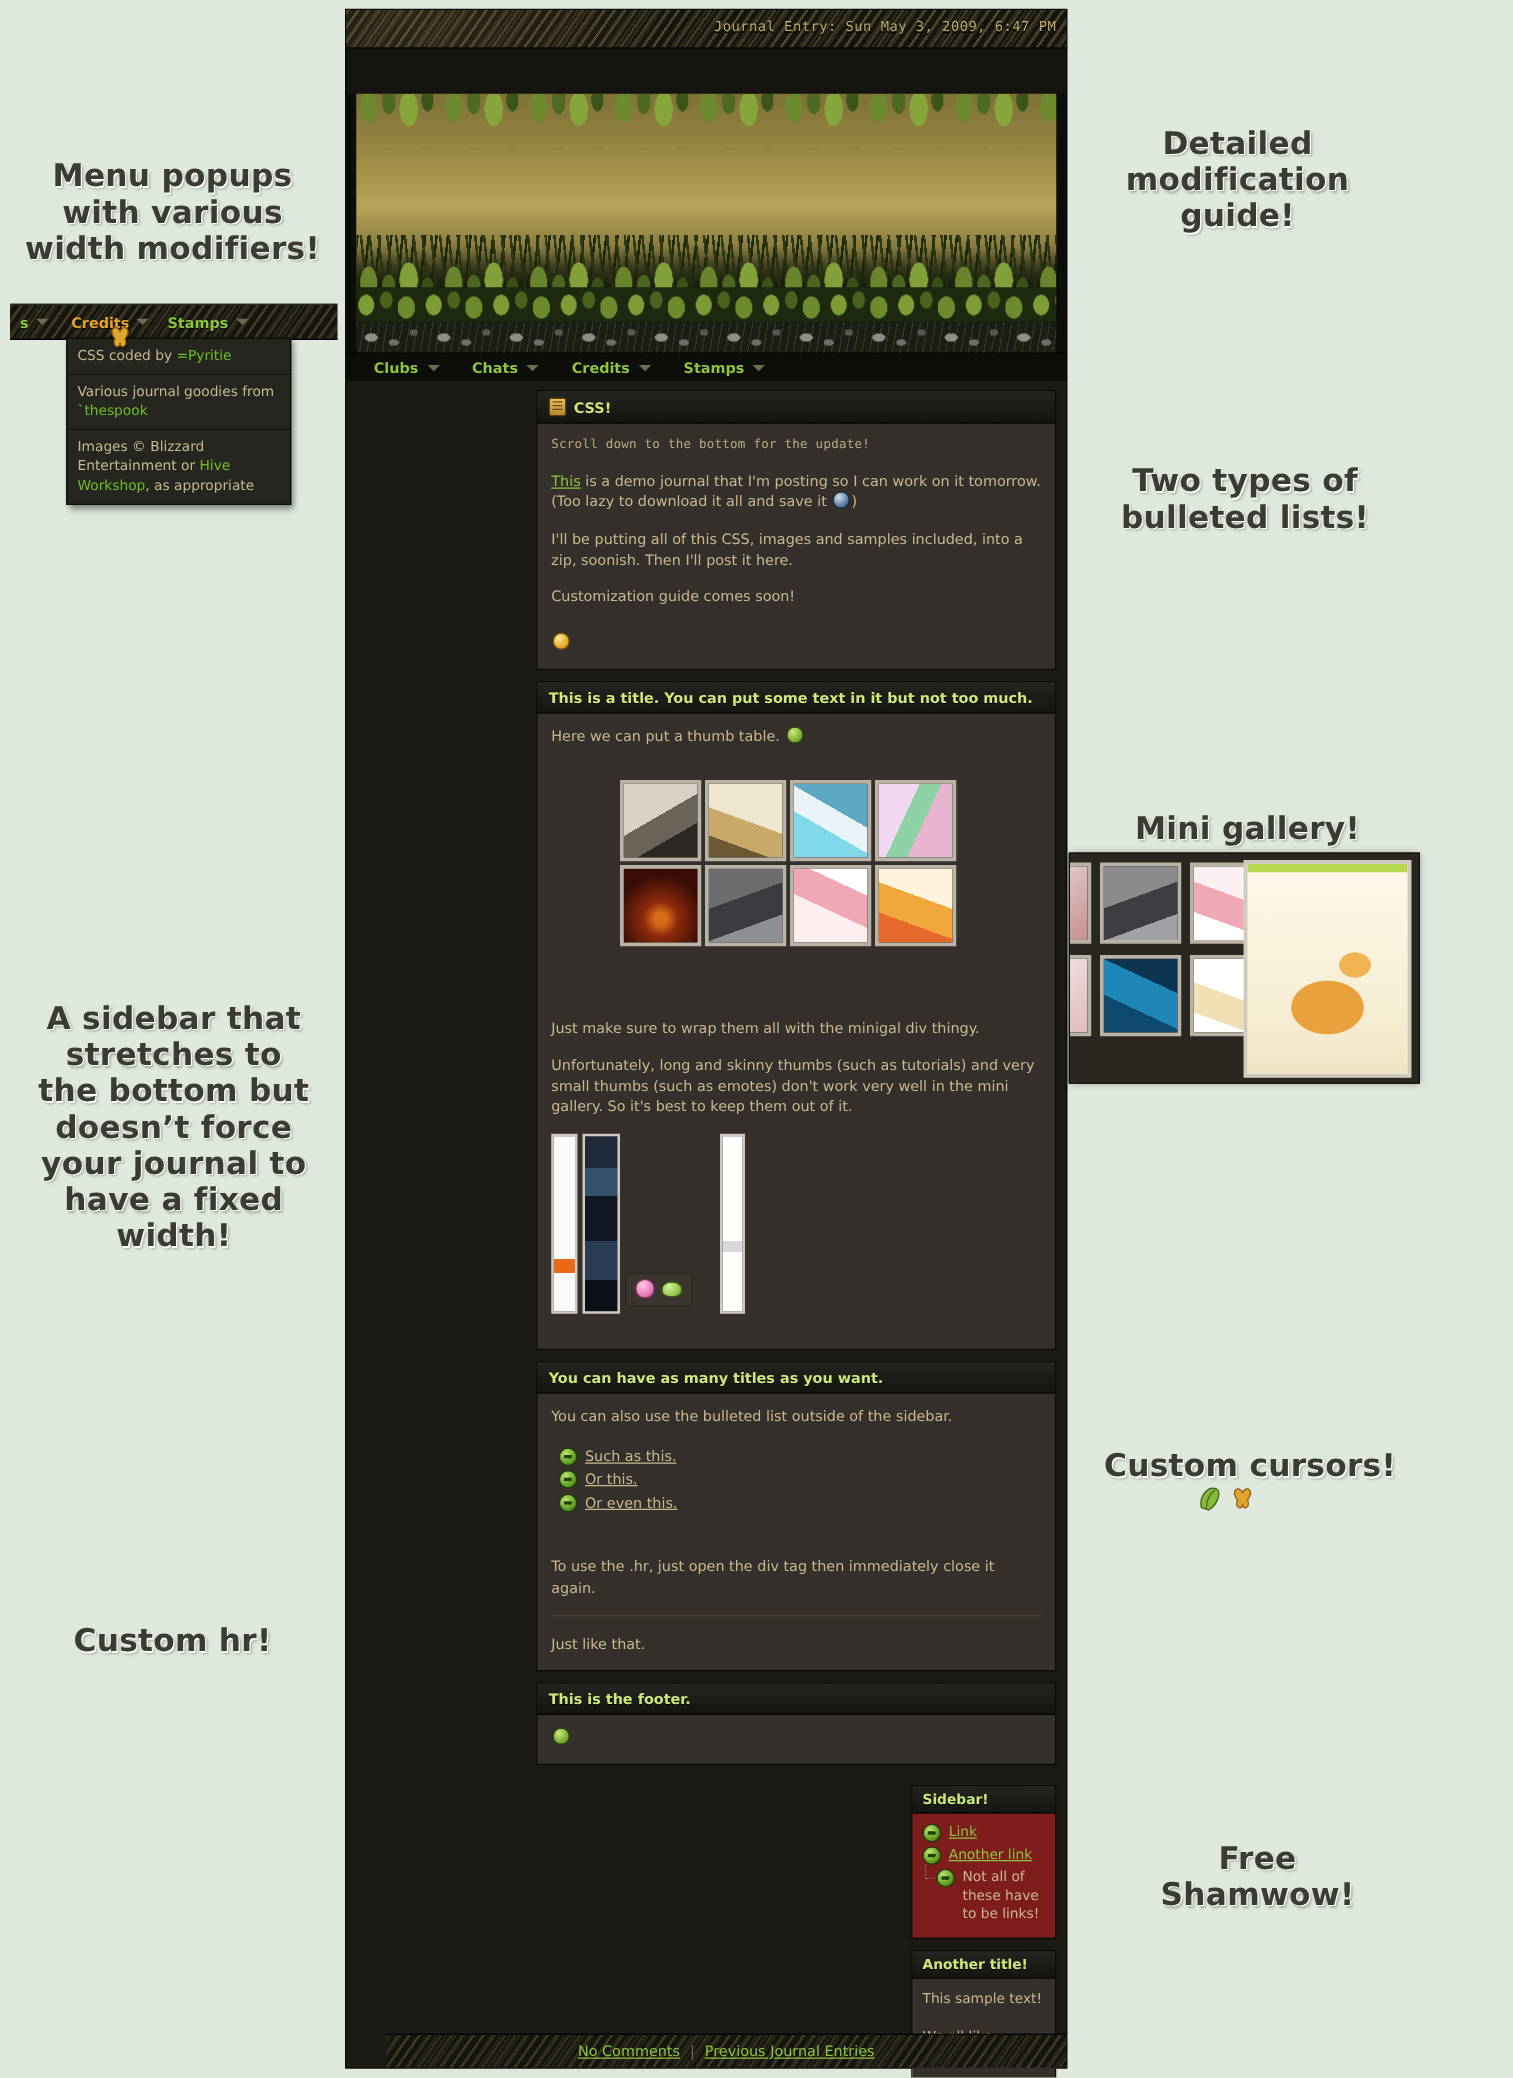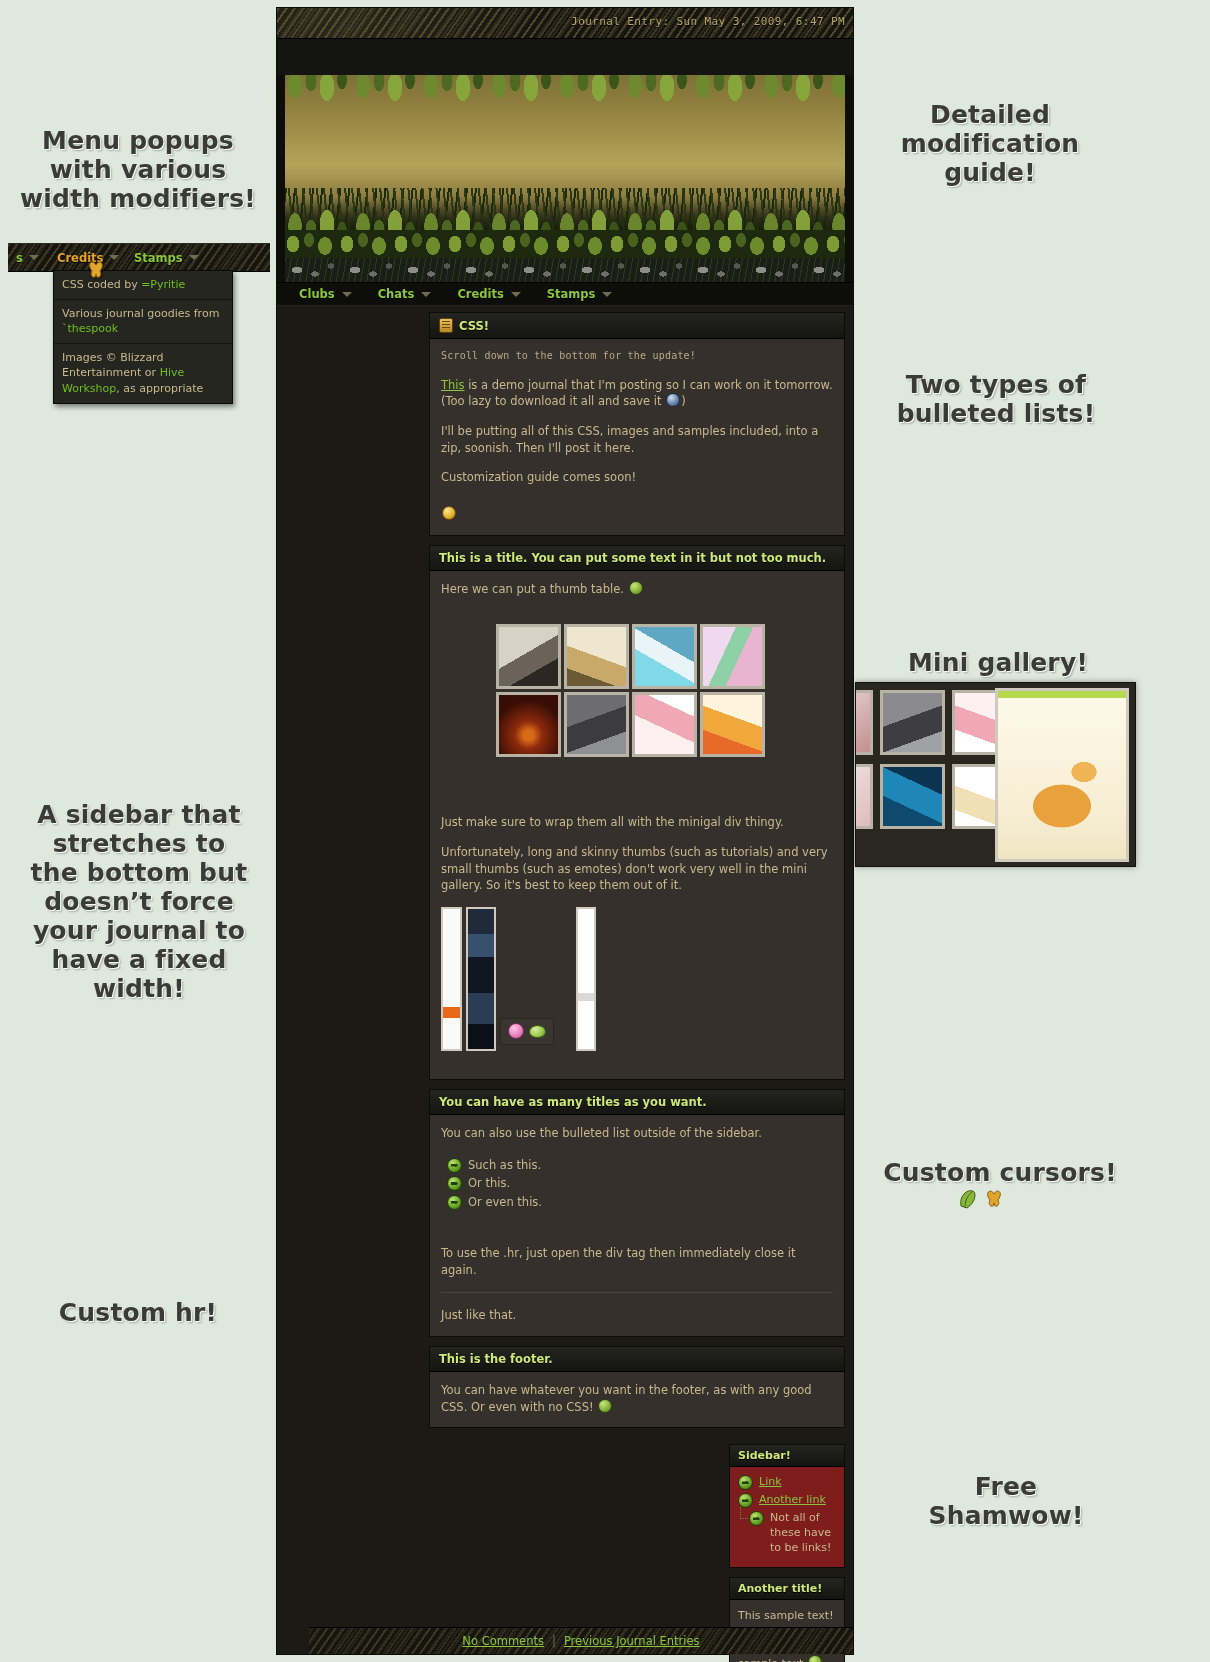--- a/index.html
+++ b/index.html
@@ -493,21 +493,21 @@
 
           <div style="height:16px"></div>
         </div>
       </div>
 
       <div class="block">
         <div class="blocktitle">You can have as many titles as you want.</div>
         <div class="blockbody">
           <p>You can also use the bulleted list outside of the sidebar.</p>
 
-          <div style="margin:16px 0 0 6px;">
+          <div style="margin:16px 0 0 6px;text-decoration:underline;">
             <div class="sli">
               <span class="bullet"></span>
               <span class="txt">Such as this.</span>
             </div>
             <div class="sli">
               <span class="bullet"></span>
               <span class="txt">Or this.</span>
             </div>
             <div class="sli">
               <span class="bullet"></span>
@@ -522,21 +522,20 @@
           <div class="hr"></div>
 
           <p>Just like that.</p>
         </div>
       </div>
 
       <div class="block">
         <div class="blocktitle">This is the footer.</div>
         <div class="blockbody">
           <p>
-            <span>You can have whatever you want in the footer, as with any good CSS. Or even with no CSS!</span>
             <span class="emo green"></span>
           </p>
         </div>
       </div>
 
     </div>
 
     <div id="sidecol">
 
       <div class="side-block">

